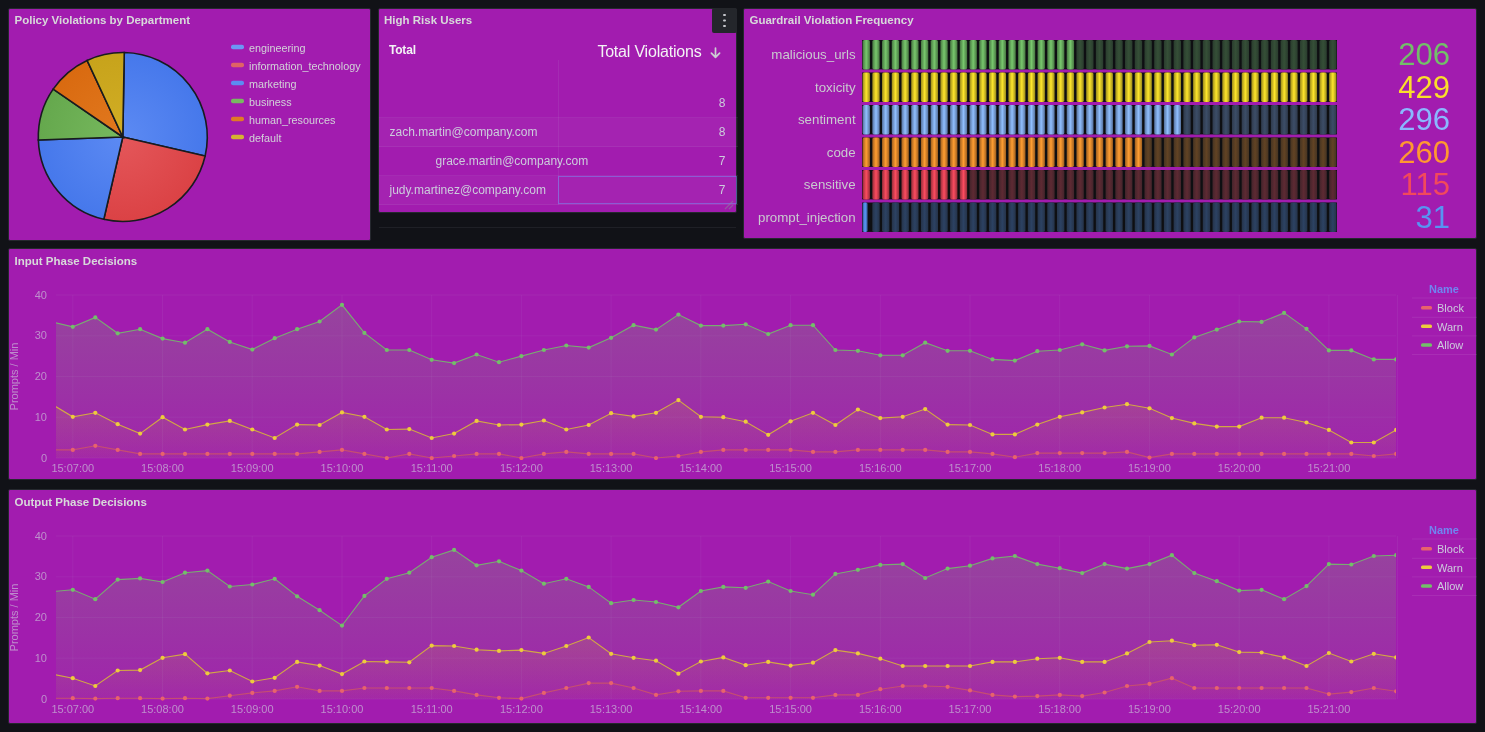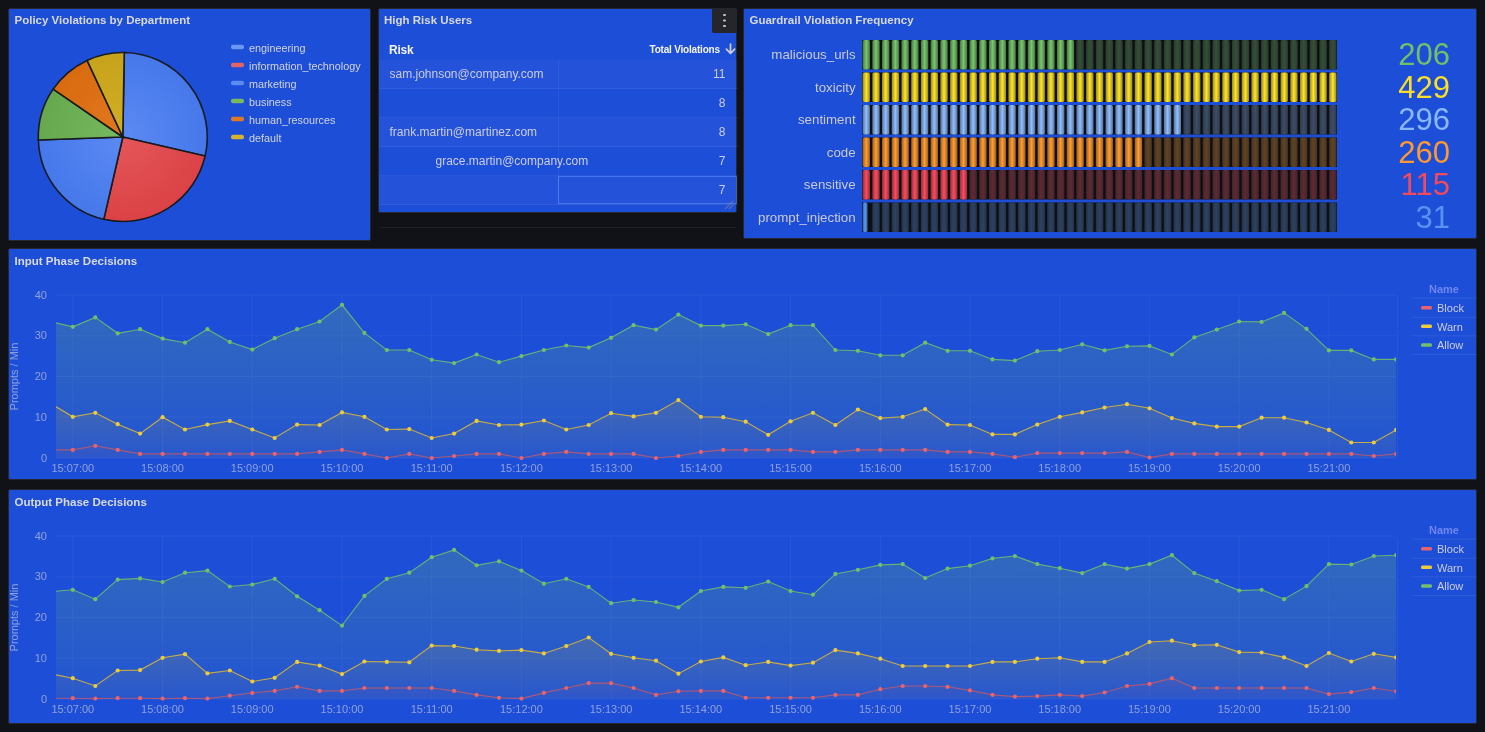--- a/index.html
+++ b/index.html
@@ -1,16 +1,16 @@
 <!DOCTYPE html>
 <html><head><meta charset="utf-8">
 <style>
 * { margin:0; padding:0; box-sizing:border-box; }
 html,body { width:1485px; height:732px; background:#111217; font-family:"Liberation Sans",sans-serif; overflow:hidden; }
-.panel { position:absolute; background:#1d4ed8; border:1px solid #25282e; border-radius:2px; }
+.panel { position:absolute; background:#a21caf; border:1px solid #25282e; border-radius:2px; }
 .ptitle { position:absolute; left:5.5px; top:5px; font-size:11.5px; font-weight:bold; color:#d8d9da; }
 svg text { font-family:"Liberation Sans",sans-serif; }
 </style></head>
 <body>
 
 <div class="panel" style="left:8px;top:8px;width:363px;height:233px;">
   <div class="ptitle">Policy Violations by Department</div>
   <svg width="363" height="233" style="position:absolute;left:0;top:0;">
   <defs>
 <radialGradient id="pblue" cx="113.8" cy="128.0" r="84.5" gradientUnits="userSpaceOnUse">
@@ -57,45 +57,41 @@
       <rect x="222" y="125.8" width="13" height="4.5" rx="2" fill="#d6b331"></rect>
       <text x="240" y="132.5" font-size="10.8" fill="#d2d3d8">default</text>
   </svg>
 </div>
 
 <div class="panel" style="left:377.5px;top:8px;width:359.5px;height:205px;">
   <div class="ptitle">High Risk Users</div>
   <div style="position:absolute;right:-1px;top:-1px;width:25px;height:25px;background:#24262b;border-radius:2px;">
     <div style="position:absolute;left:11.2px;top:5.5px;width:2.6px;height:2.6px;border-radius:50%;background:#c4c6cb;box-shadow:0 5.5px 0 #c4c6cb,0 11px 0 #c4c6cb;"></div>
   </div>
-  <div style="position:absolute;left:10.5px;top:33.5px;font-size:12px;font-weight:bold;color:#f3f3f5;letter-spacing:-0.2px;">Risk</div>
-  <div style="position:absolute;right:0;top:33.5px;font-size:10px;font-weight:bold;color:#f3f3f5;letter-spacing:-0.2px;">Total Violations&nbsp;&nbsp;<svg width="11" height="12" viewBox="0 0 11 12" style="vertical-align:-2px;">
+  <div style="position:absolute;left:10.5px;top:33.5px;font-size:12px;font-weight:bold;color:#f3f3f5;letter-spacing:-0.2px;">Total</div>
+  <div style="position:absolute;right:15px;top:33.5px;font-size:16px;font-weight:normal;color:#f3f3f5;letter-spacing:-0.2px;">Total Violations&nbsp;&nbsp;<svg width="11" height="12" viewBox="0 0 11 12" style="vertical-align:-2px;">
         <path d="M5.5 1 V10 M1.4 6.2 L5.5 10.4 L9.6 6.2" stroke="#ccced3" stroke-width="1.7" fill="none" stroke-linecap="round" stroke-linejoin="round"></path>
       </svg></div>
   <div style="position:absolute;left:179px;top:51.3px;width:1px;height:144.5px;background:rgba(204,204,220,0.09);"></div>
-  <div style="position:absolute;left:0;top:51.3px;width:359px;height:28.9px;background:rgba(255,255,255,0.030);border-bottom:1px solid rgba(204,204,220,0.09);">
-      <div style="position:absolute;left:11px;top:0;height:100%;display:flex;align-items:center;font-size:12px;color:#ccccdc;">sam.johnson@company.com</div>
-      <div style="position:absolute;left:179px;top:0;width:179.5px;height:100%;"></div>
-      <div style="position:absolute;right:12px;top:0;height:100%;display:flex;align-items:center;font-size:12px;color:#ccccdc;">11</div>
-    </div>
 <div style="position:absolute;left:0;top:80.2px;width:359px;height:28.9px;border-bottom:1px solid rgba(204,204,220,0.09);">
       <div style="position:absolute;left:179px;top:0;width:179.5px;height:100%;"></div>
       <div style="position:absolute;right:12px;top:0;height:100%;display:flex;align-items:center;font-size:12px;color:#ccccdc;">8</div>
     </div>
 <div style="position:absolute;left:0;top:109.1px;width:359px;height:28.9px;background:rgba(255,255,255,0.030);border-bottom:1px solid rgba(204,204,220,0.09);">
-      <div style="position:absolute;left:11px;top:0;height:100%;display:flex;align-items:center;font-size:12px;color:#ccccdc;">frank.martin@martinez.com</div>
+      <div style="position:absolute;left:11px;top:0;height:100%;display:flex;align-items:center;font-size:12px;color:#ccccdc;">zach.martin@company.com</div>
       <div style="position:absolute;left:179px;top:0;width:179.5px;height:100%;"></div>
       <div style="position:absolute;right:12px;top:0;height:100%;display:flex;align-items:center;font-size:12px;color:#ccccdc;">8</div>
     </div>
 <div style="position:absolute;left:0;top:138.0px;width:359px;height:28.9px;border-bottom:1px solid rgba(204,204,220,0.09);">
       <div style="position:absolute;left:11px;top:0;height:100%;display:flex;align-items:center;font-size:12px;color:#ccccdc;margin-left:46px;">grace.martin@company.com</div>
       <div style="position:absolute;left:179px;top:0;width:179.5px;height:100%;"></div>
       <div style="position:absolute;right:12px;top:0;height:100%;display:flex;align-items:center;font-size:12px;color:#ccccdc;">7</div>
     </div>
 <div style="position:absolute;left:0;top:166.9px;width:359px;height:28.9px;background:rgba(255,255,255,0.030);border-bottom:1px solid rgba(204,204,220,0.09);">
+      <div style="position:absolute;left:11px;top:0;height:100%;display:flex;align-items:center;font-size:12px;color:#ccccdc;">judy.martinez@company.com</div>
       <div style="position:absolute;left:179px;top:0;width:179.5px;height:100%;box-shadow:inset 0 0 0 1px rgba(110,159,255,0.45);"></div>
       <div style="position:absolute;right:12px;top:0;height:100%;display:flex;align-items:center;font-size:12px;color:#ccccdc;">7</div>
     </div>
   <div style="position:absolute;left:0;top:218px;width:100%;height:1px;background:rgba(204,204,220,0.08);"></div>
   <svg width="10" height="10" style="position:absolute;right:2px;bottom:2px;opacity:0.55;">
       <path d="M9,1 L1,9 M9,5 L5,9" stroke="#889" stroke-width="1.2" fill="none"></path>
     </svg>
 </div>
 
 <div class="panel" style="left:743px;top:8px;width:734px;height:231px;">

